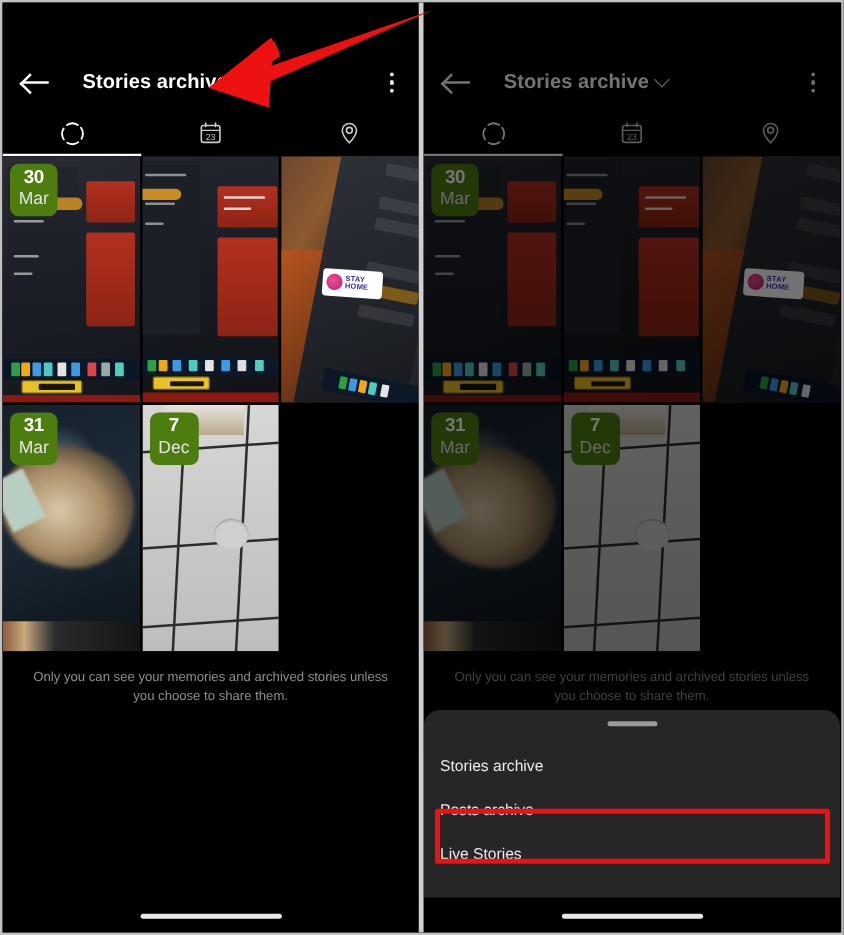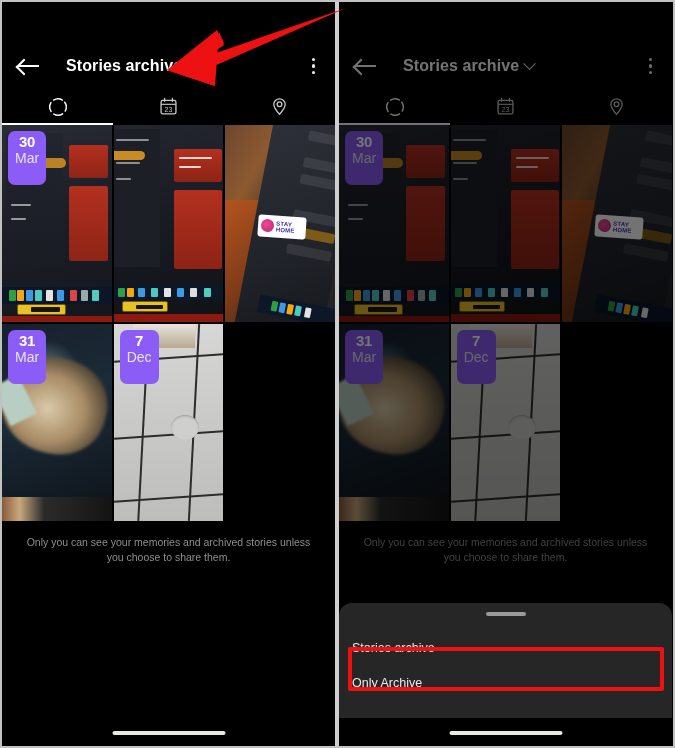--- a/index.html
+++ b/index.html
@@ -130,23 +130,23 @@
   .cell {
     position: relative;
     height: 197px;
     overflow: hidden;
     background: #000;
   }
   .cell.empty { background: #000; }
   .date-badge {
     position: absolute;
     top: 6px; left: 6px;
-    background: #8b5cf6;
+    background: #4d7c0f;
     border-radius: 7px;
-    padding: 3px 7px 20px;
+    padding: 3px 7px 8px;
     text-align: center;
     line-height: 1;
     z-index: 4;
   }
   .date-badge .d {
     display: block;
     color: #fff;
     font-size: 15px;
     font-weight: bold;
     letter-spacing: -0.2px;
@@ -705,21 +705,24 @@
     <div class="footer-note">Only you can see your memories and archived stories unless you choose to share them.</div>
 
     <div class="scrim"></div>
 
     <div class="sheet">
       <div class="sheet-handle"></div>
       <div class="sheet-item">
         <span>Stories archive</span>
       </div>
       <div class="sheet-item">
-        <span>Only Archive</span>
+        <span>Posts archive</span>
+      </div>
+      <div class="sheet-item">
+        <span>Live Stories</span>
       </div>
       <div class="sheet-bottom-pad"></div>
     </div>
 
     <div class="home-indicator"></div>
   </div>
 
   <svg class="annot" style="left:0;top:0;width:675px;height:748px">
     <polygon points="344,6 192,64 222,43 215,28 165,68 210,83 203,68" fill="#ee1111"></polygon>
     <polygon points="344,6 165,68 213,84 200,66" fill="#ee1111"></polygon>

